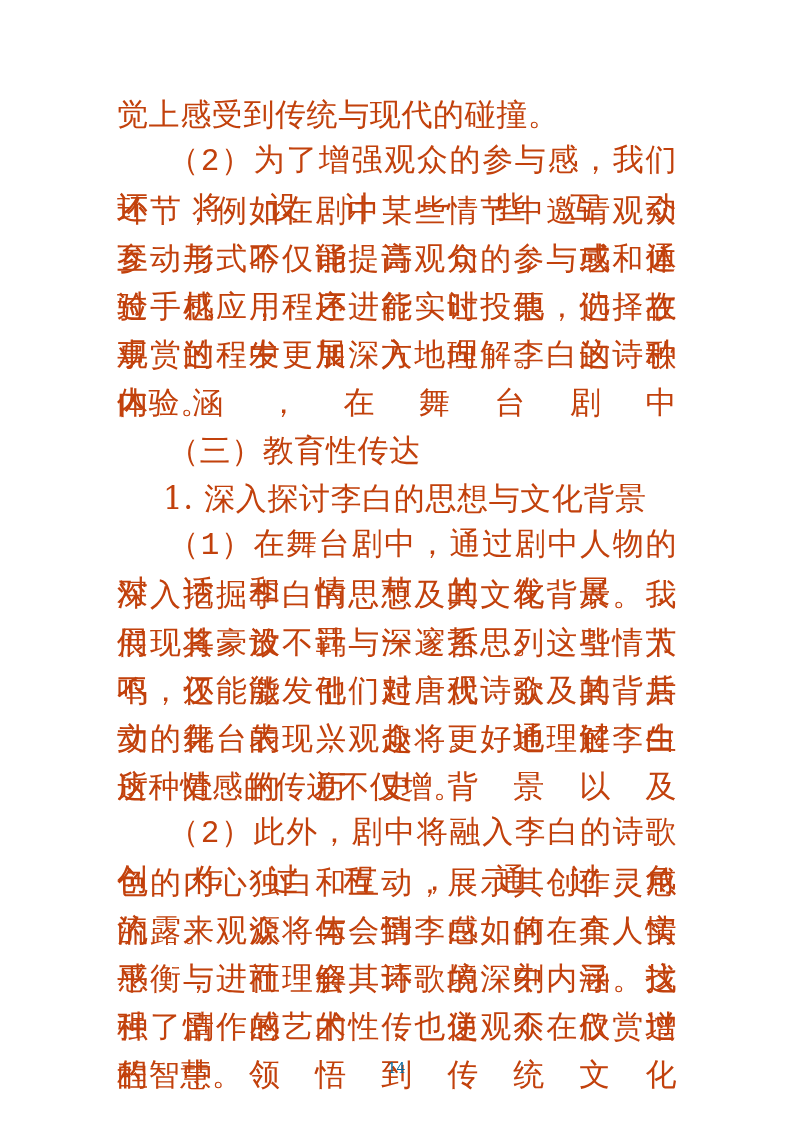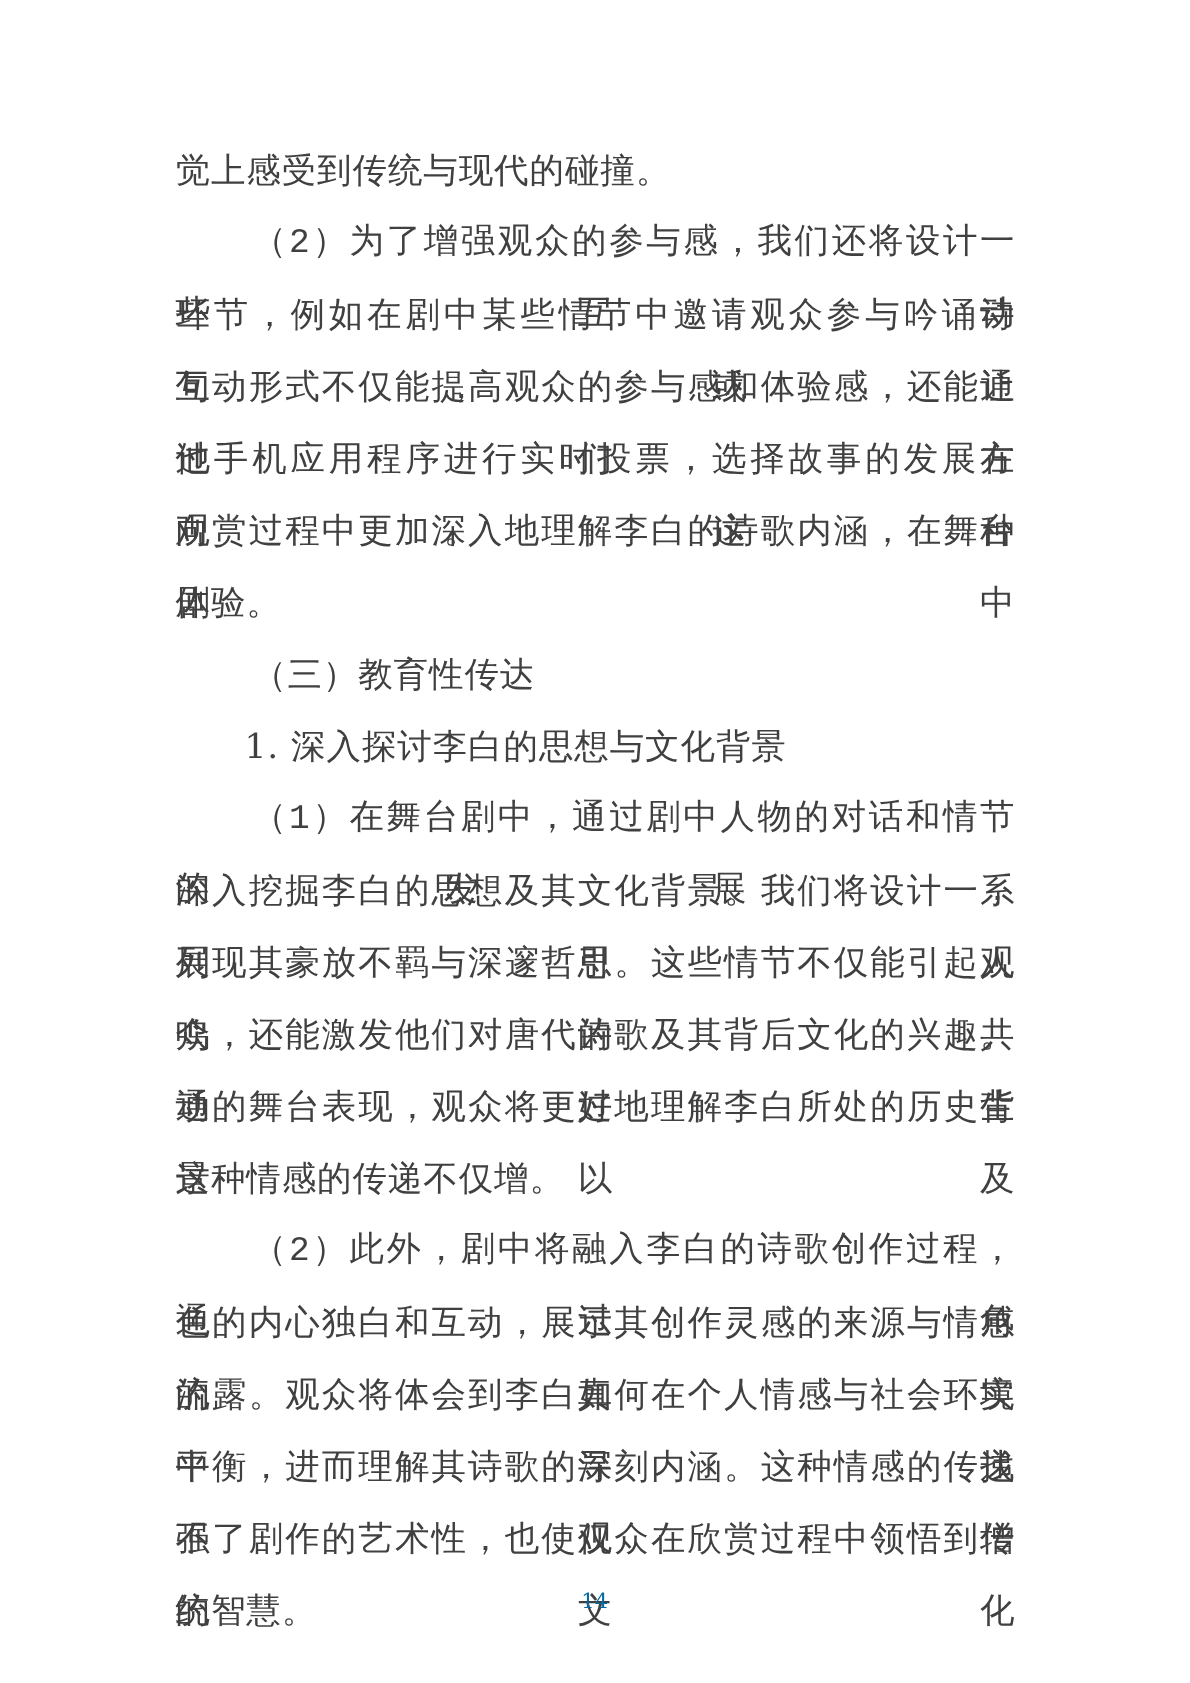--- a/index.html
+++ b/index.html
@@ -28,24 +28,24 @@
   #text-block {
     position: absolute;
     left: 117px;
     top: 90px;
     width: 560px;
   }
 
   .line {
     height: 48px;
     line-height: 48px;
-    font-size: 23px;
+    font-size: 31px;
     letter-spacing: 0.6px;
     white-space: pre;
-    color: #404040;
+    color: #c2410c;
     font-family: "DejaVu Serif", "Liberation Serif", serif;
   }
 
   
   .line.just {
     text-align: justify;
     text-align-last: justify;
     white-space: normal;
   }
 

